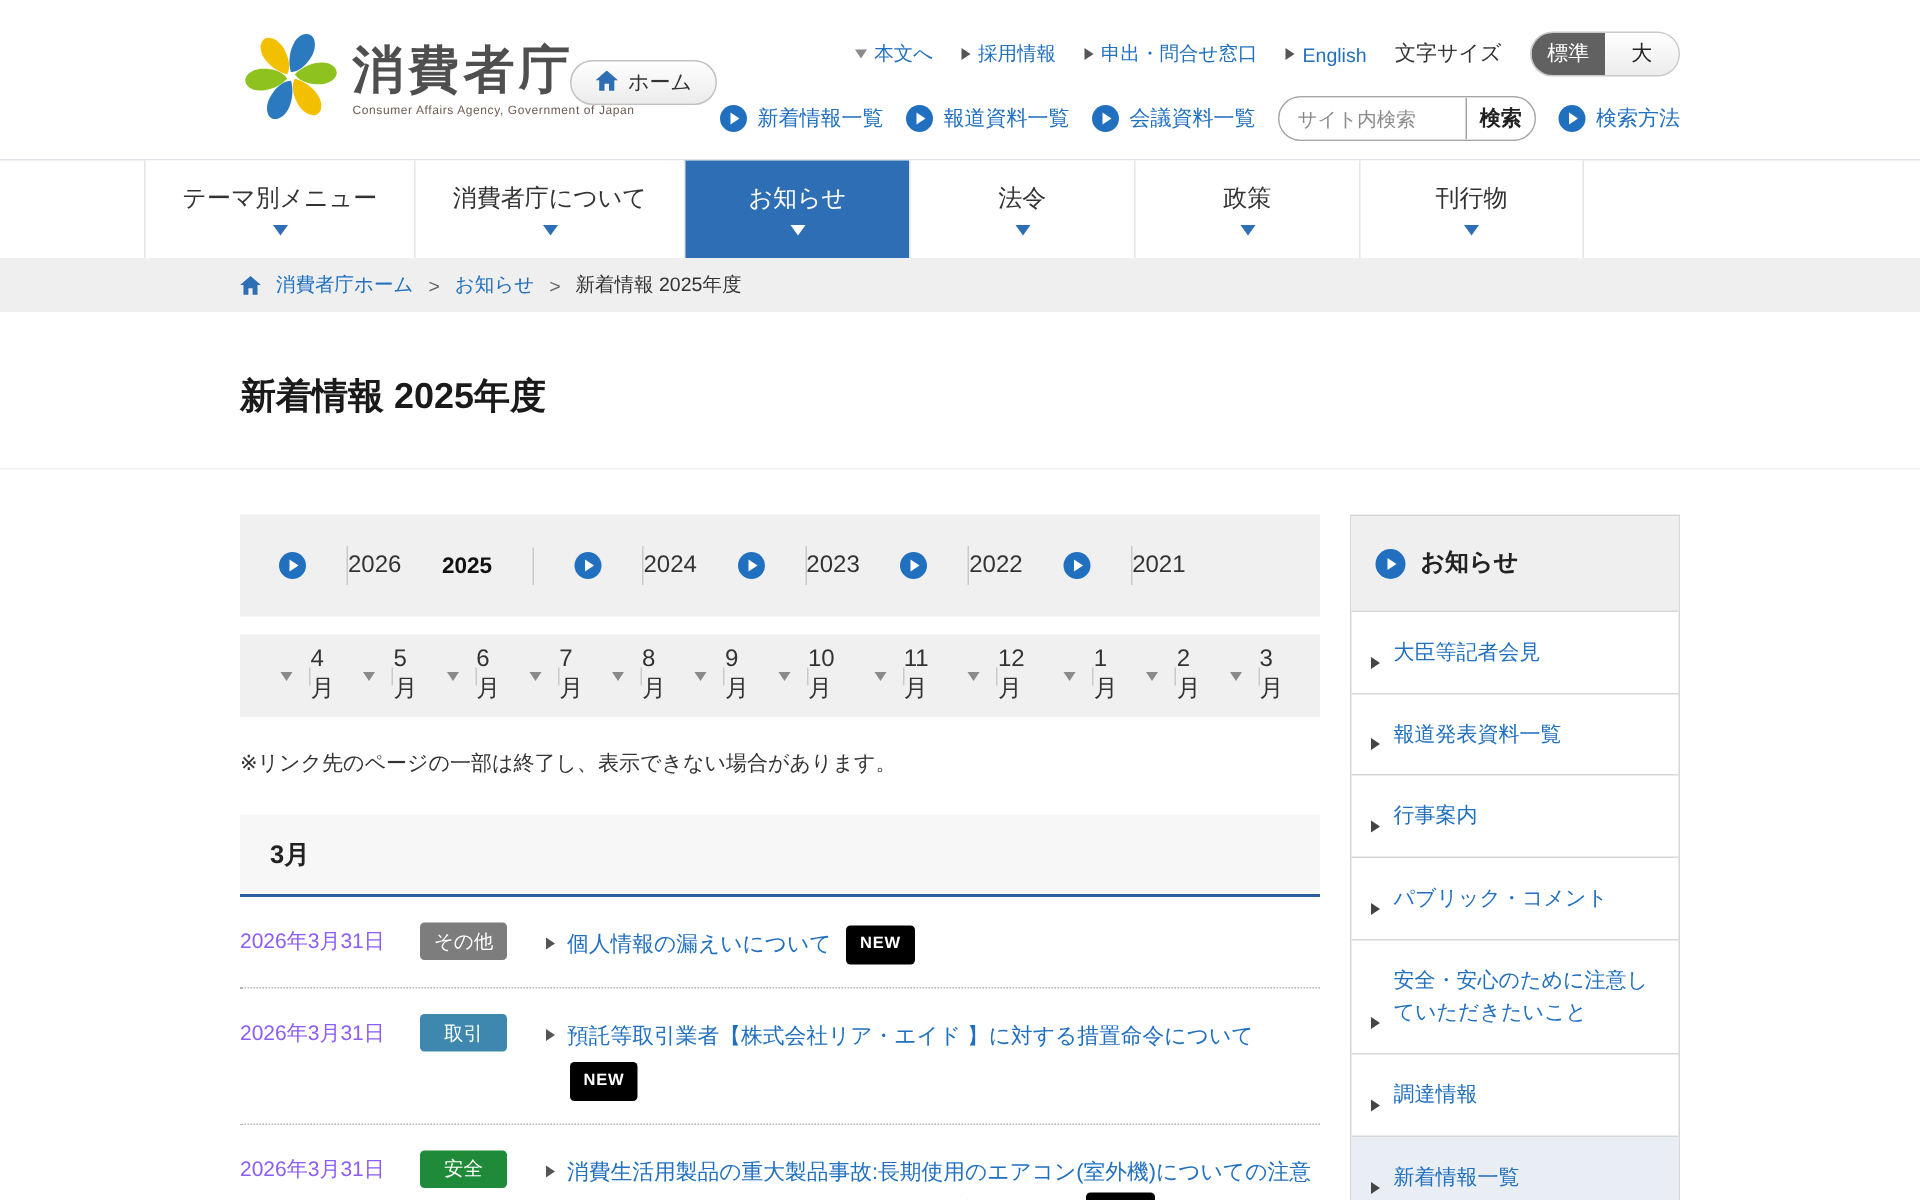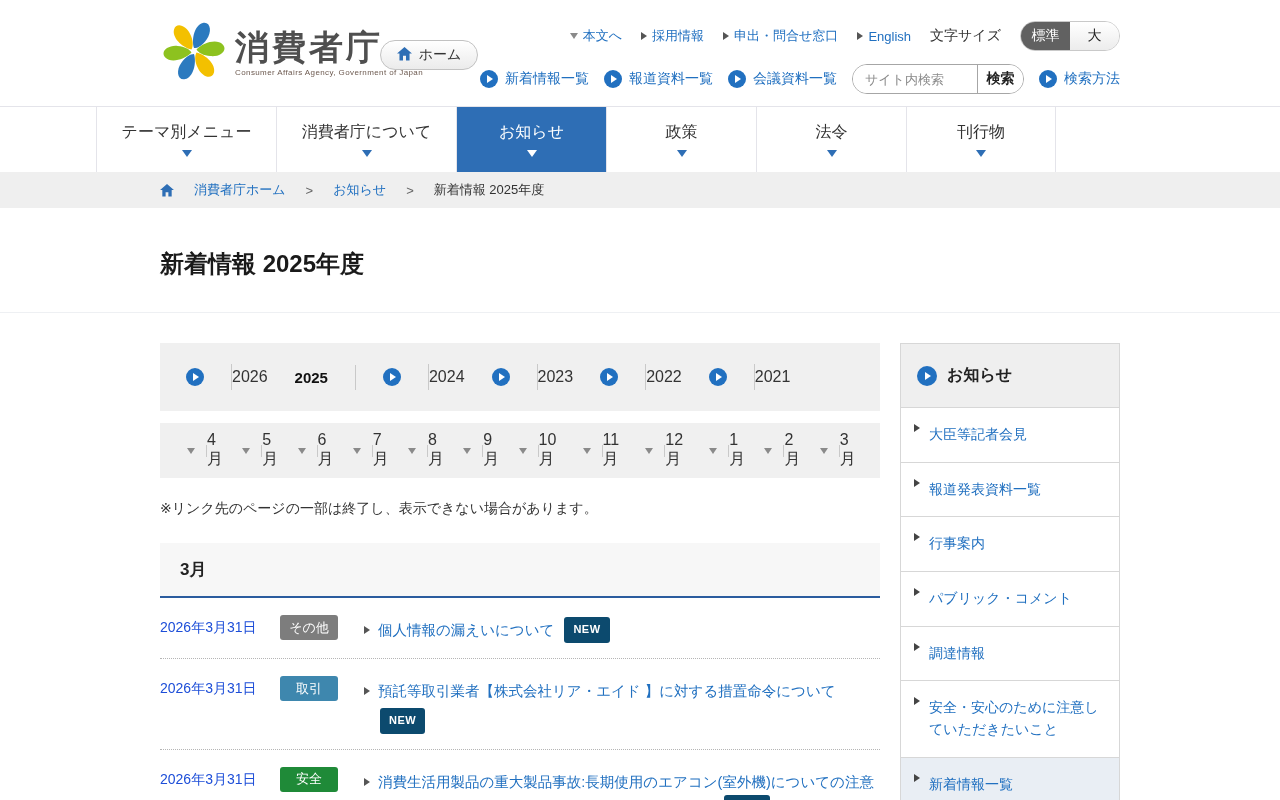--- a/index.html
+++ b/index.html
@@ -49,21 +49,21 @@
     border-left:1px solid #e4e4ea; cursor:pointer; background:#fff; }
   .nav-item:last-child { border-right:1px solid #e4e4ea; }
   .nav-item .nav-label { font-size:16px; color:#333; }
   .nav-caret { width:0; height:0; border-top:7px solid #2e6eb5; border-left:5px solid transparent; border-right:5px solid transparent; }
   .nav-item.active { background:#2e6eb5; }
   .nav-item.active .nav-label { color:#fff; }
   .nav-item.active .nav-caret { border-top-color:#fff; }
   .w180 { width:180px; } .w150 { width:150px; }
 
   
-  .breadcrumb { height:36px; background:#efefef; display:flex; align-items:center; padding:0 160px; font-size:13px; gap:20px; }
+  .breadcrumb { height:36px; background:#efefef; display:flex; align-items:center; padding:0 160px; font-size:13px; gap:10px; }
   .breadcrumb a { color:#2170c0; }
   .crumb-sep { color:#666; }
   .crumb-current { color:#333; }
 
   
   .title-band { padding:40px 160px 32px; border-bottom:1px solid #eef0f3; }
   .page-title { font-size:24px; font-weight:700; color:#1a1a1a; }
 
   
   .content { display:flex; padding:0 160px; margin-top:30px; align-items:flex-start; }
@@ -80,37 +80,37 @@
   .month-box { background:#f0f0f0; height:55px; display:flex; align-items:center; padding:0 16px; margin-top:12px; }
   .month-item { display:flex; align-items:center; gap:5px; padding:3px 11px; border-right:1px solid #c9c9c9; }
   .month-item:last-child { border-right:none; }
 
   .note { margin-top:22px; font-size:14px; color:#333; }
 
   .section-head { margin-top:25px; background:#f7f7f7; border-bottom:2px solid #2b5c9e;
     padding:15px 20px; font-size:17px; font-weight:700; color:#222; }
 
   .news-item { display:flex; align-items:flex-start; padding:17px 0 15px; border-bottom:1px dotted #b5b5b5; }
-  .news-date { width:120px; flex-shrink:0; font-size:14px; color:#1d4ed8; padding-top:4px; }
+  .news-date { width:120px; flex-shrink:0; font-size:14px; color:#8b5cf6; padding-top:4px; }
   .news-badge { width:58px; height:25px; border-radius:3px; color:#fff; font-size:13px;
     display:flex; align-items:center; justify-content:center; margin-right:26px; flex-shrink:0; }
   .news-body { flex:1; font-size:14.5px; line-height:1.8; padding-top:2px; }
   .news-link { color:#2170c0; }
   .news-link .tri-right { margin-right:8px; position:relative; top:-1px; }
-  .new-badge { display:inline-block; background:#0c4a6e; color:#fff; font-size:11px; font-weight:700;
+  .new-badge { display:inline-block; background:#000000; color:#fff; font-size:11px; font-weight:700;
     padding:3px 9px; border-radius:3px; margin-left:10px; letter-spacing:.5px; vertical-align:2px; }
   .new-badge:empty { display:none; }
   .new-badge.nb-block { display:table; margin:4px 0 0 16px; }
 
   
   .side-box { border:1px solid #d7d7d7; }
   .side-head { background:#efefef; padding:21px 16px; display:flex; align-items:center; gap:10px;
     font-size:16px; font-weight:700; color:#222; border-bottom:1px solid #d7d7d7; }
   .side-head .cicon { width:20px; height:20px; }
-  .side-item { display:flex; align-items:flex-start; gap:9px; padding:16px 13px; border-bottom:1px solid #d7d7d7;
+  .side-item { display:flex; align-items:flex-end; gap:9px; padding:16px 13px; border-bottom:1px solid #d7d7d7;
     font-size:14px; line-height:1.55; min-height:51px; }
   .side-item:last-child { border-bottom:none; }
   .side-item a { color:#2170c0; }
   .side-item .tri-right { border-left-color:#444; }
   .side-item.active { background:#e9eef4; }
 </style>
 </head>
 <body>
 
 <header class="site-header">
@@ -197,25 +197,25 @@
   </div>
   <div class="nav-item w180">
     <span class="nav-label">消費者庁について</span>
     <span class="nav-caret"></span>
   </div>
   <div class="nav-item w150 active">
     <span class="nav-label">お知らせ</span>
     <span class="nav-caret"></span>
   </div>
   <div class="nav-item w150">
+    <span class="nav-label">法令</span>
+    <span class="nav-caret"></span>
+  </div>
+  <div class="nav-item w150">
     <span class="nav-label">政策</span>
-    <span class="nav-caret"></span>
-  </div>
-  <div class="nav-item w150">
-    <span class="nav-label">法令</span>
     <span class="nav-caret"></span>
   </div>
   <div class="nav-item w150">
     <span class="nav-label">刊行物</span>
     <span class="nav-caret"></span>
   </div>
 </nav>
 
 <div class="breadcrumb">
   <span style="display:flex;">
@@ -369,25 +369,25 @@
       <div class="side-item">
         <span class="tri-right"></span>
         <a>行事案内</a>
       </div>
       <div class="side-item">
         <span class="tri-right"></span>
         <a>パブリック・コメント</a>
       </div>
       <div class="side-item">
         <span class="tri-right"></span>
+        <a>安全・安心のために注意していただきたいこと</a>
+      </div>
+      <div class="side-item">
+        <span class="tri-right"></span>
         <a>調達情報</a>
-      </div>
-      <div class="side-item">
-        <span class="tri-right"></span>
-        <a>安全・安心のために注意していただきたいこと</a>
       </div>
       <div class="side-item active">
         <span class="tri-right"></span>
         <a>新着情報一覧</a>
       </div>
 
     </div>
   </aside>
 </div>
 

